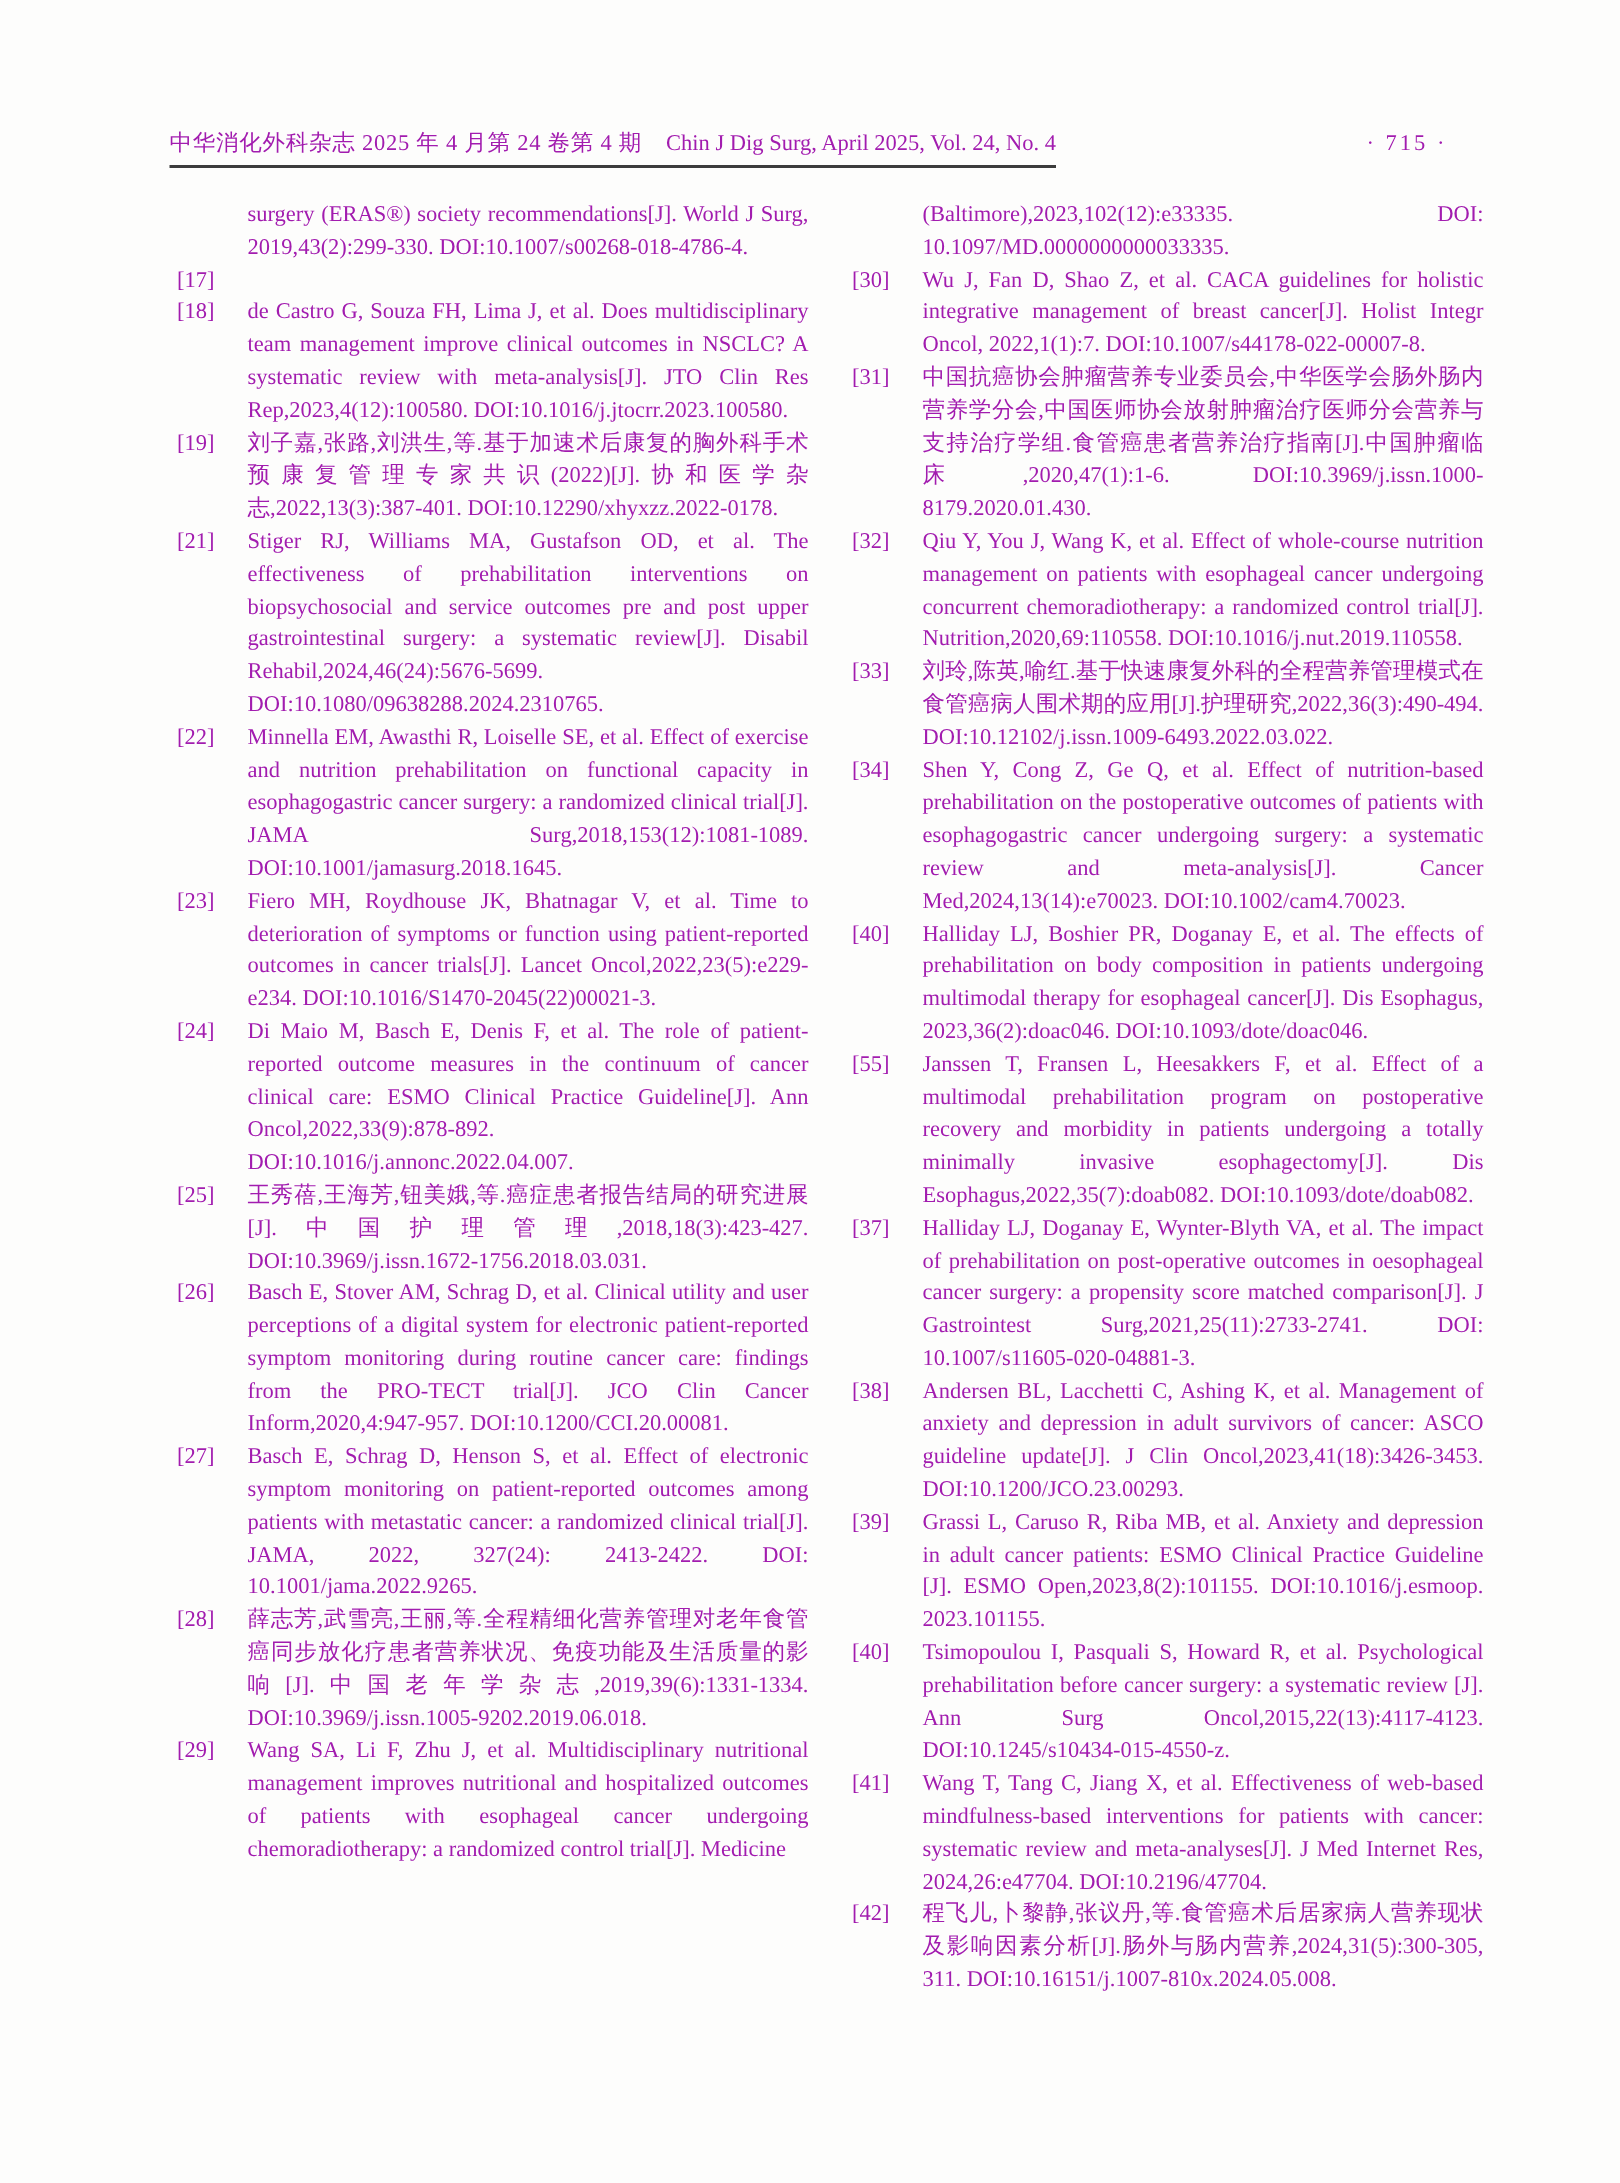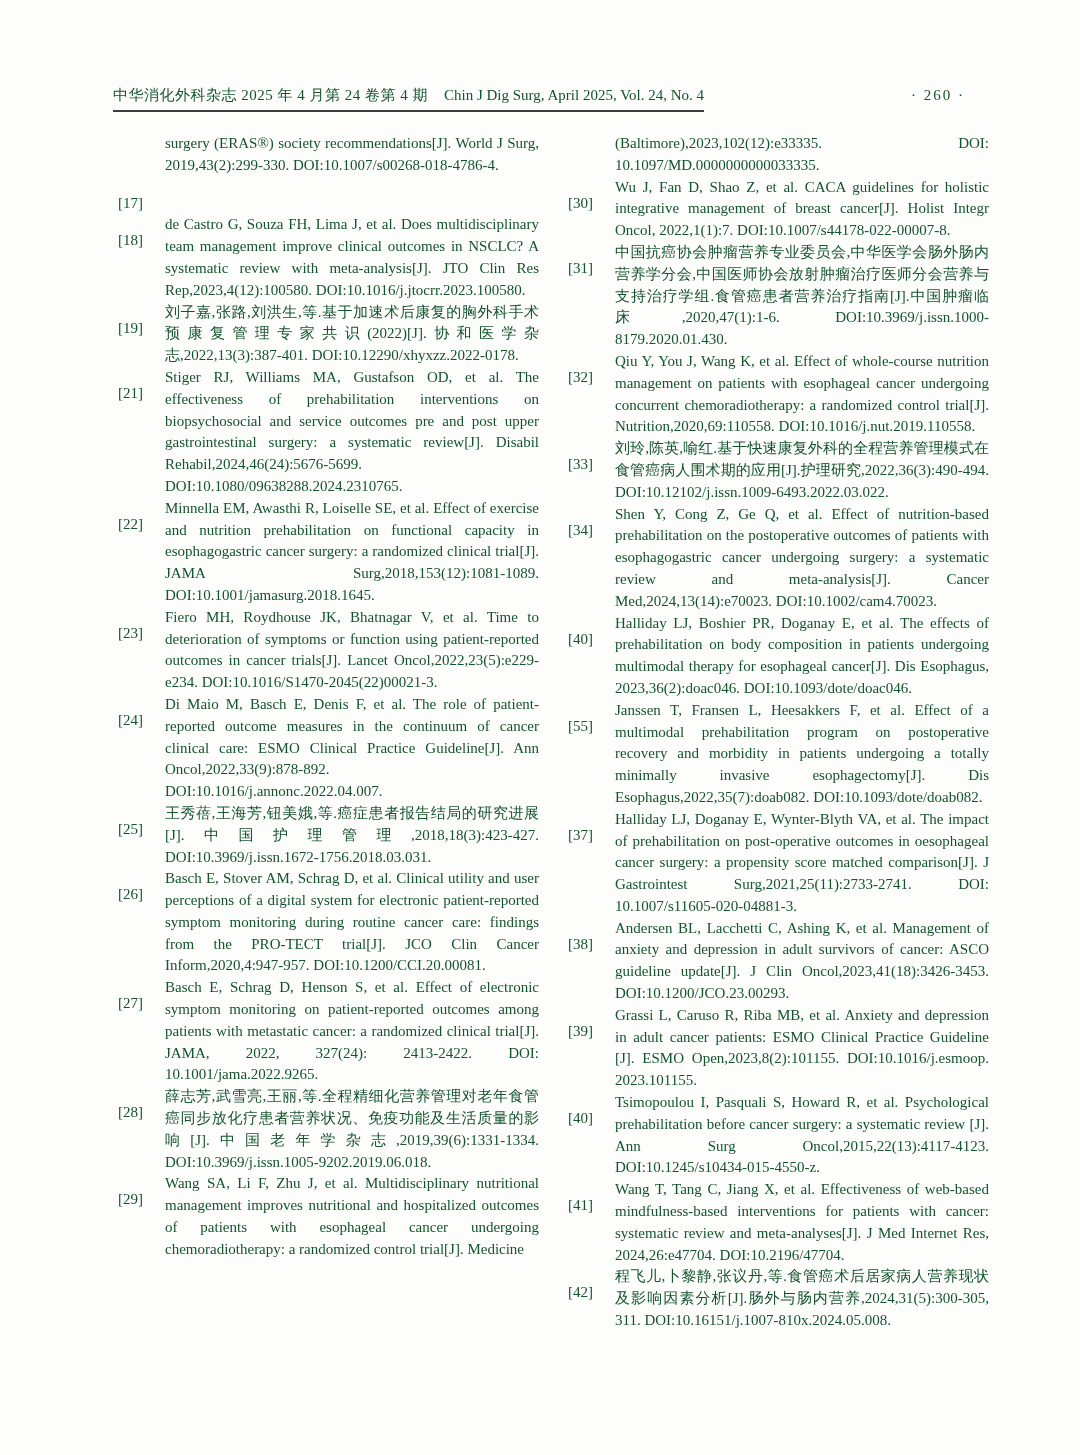--- a/index.html
+++ b/index.html
@@ -2,21 +2,21 @@
 <html lang="zh"><head>
 <meta charset="utf-8">
 <style>
   html, body { margin: 0; padding: 0; background: #f4f4f2; }
   .page {
     position: relative;
     width: 1080px;
     height: 1455px;
     margin: 0 auto;
     background: #fdfdfc;
-    color: #14532d;
+    color: #a21caf;
     font-family: "Liberation Serif", "DejaVu Serif", serif;
     overflow: hidden;
   }
   .page-header {
     position: absolute;
     top: 86px;
     left: 113px;
     right: 115px;
     display: flex;
     justify-content: space-between;
@@ -39,33 +39,33 @@
     gap: 29px;
   }
   .col { width: 421px; }
   .ref {
     display: flex;
     font-size: 15px;
     line-height: 21.8px;
     text-align: justify;
     text-justify: inter-ideograph;
   }
-  .ref-num { width: 47px; flex: none; margin-top: 16px; }
+  .ref-num { width: 47px; flex: none; }
   .ref-text { flex: 1; }
 </style>
 </head>
 <body>
 
 <div class="page">
 
   <header class="page-header">
     <div class="header-rule-group">
       <span class="header-cn">中华消化外科杂志 2025 年 4 月第 24 卷第 4 期</span><span class="header-en">Chin J Dig Surg, April 2025, Vol. 24, No. 4</span>
     </div>
-    <div class="page-num">· 260 ·</div>
+    <div class="page-num">· 715 ·</div>
   </header>
 
   <main class="columns">
     <div class="col">
         <div class="ref">
           <span class="ref-num"></span>
           <span class="ref-text">surgery (ERAS®) society recommendations[J]. World J Surg, 2019,43(2):299-330. DOI:10.1007/s00268-018-4786-4.</span>
         </div>
         <div class="ref">
           <span class="ref-num">[17]</span>

